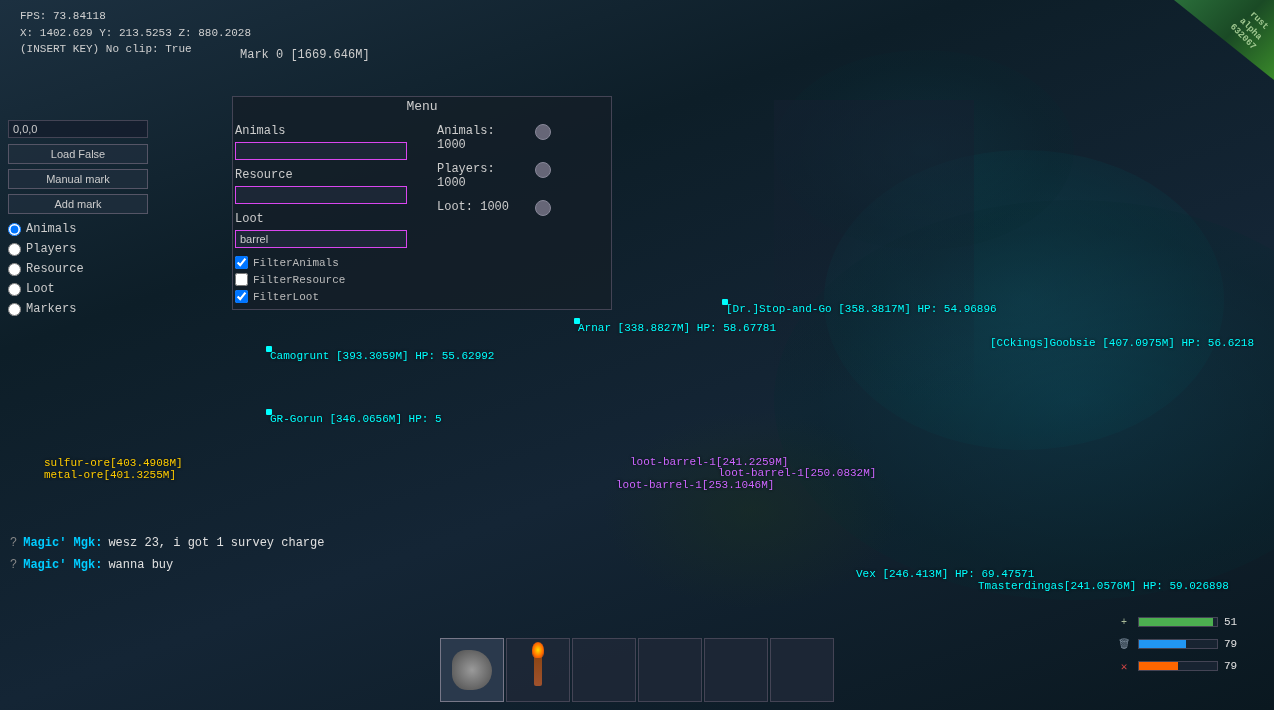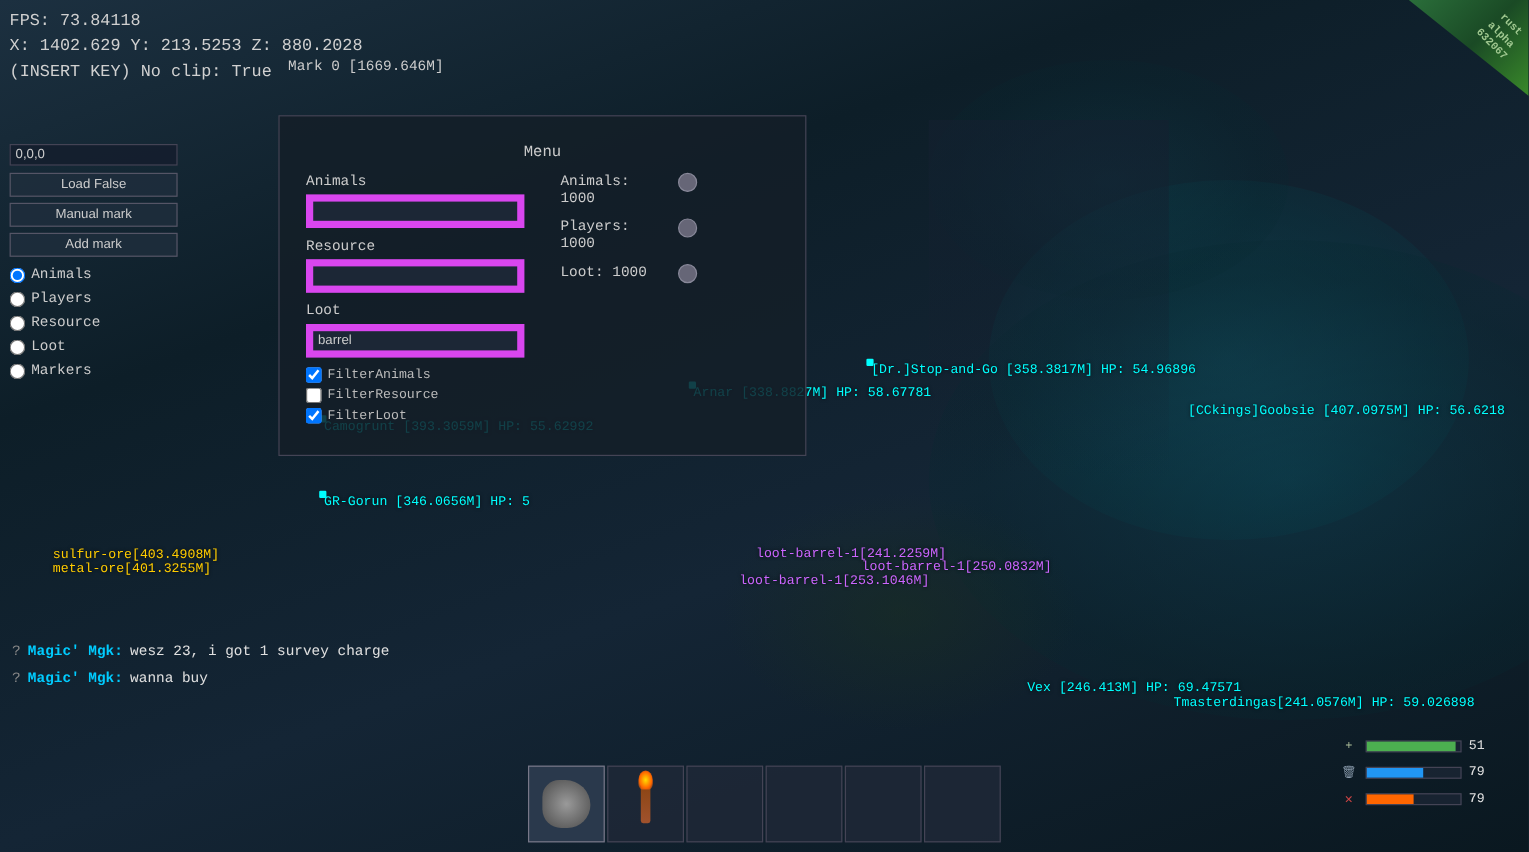--- a/index.html
+++ b/index.html
@@ -35,23 +35,23 @@
       position: absolute;
       inset: 0;
       z-index: 10;
       pointer-events: none;
     }
 
     
     .top-left-info {
       position: absolute;
       top: 8px;
-      left: 8px;
+      left: 20px;
       color: #d0d0d0;
-      font-size: 14px;
+      font-size: 11px;
       line-height: 1.5;
       pointer-events: none;
     }
 
     
     .mark-display {
       position: absolute;
       top: 48px;
       left: 240px;
       color: #ccc;
@@ -85,24 +85,24 @@
       position: absolute;
       top: 12px;
       right: 8px;
     }
 
     
     .menu-panel {
       position: absolute;
       top: 96px;
       left: 232px;
-      width: 440px;
+      width: 380px;
       background: rgba(20, 30, 40, 0.85);
       border: 1px solid #445;
-      padding: 22px;
+      padding: 2px;
       z-index: 20;
       pointer-events: all;
     }
     .menu-title {
       text-align: center;
       color: #ccc;
       margin-bottom: 10px;
       font-size: 13px;
     }
     .menu-columns {
@@ -116,21 +116,21 @@
       flex: 1;
     }
     .menu-section-label {
       color: #ccc;
       font-size: 12px;
       margin-bottom: 4px;
     }
     .menu-input {
       width: 100%;
       background: rgba(30, 40, 55, 0.9);
-      border: 6px solid #d946ef;
+      border: 1px solid #d946ef;
       color: #ccc;
       font-size: 11px;
       padding: 2px 4px;
       margin-bottom: 8px;
       outline: none;
     }
     .filter-row {
       display: flex;
       align-items: center;
       gap: 5px;

